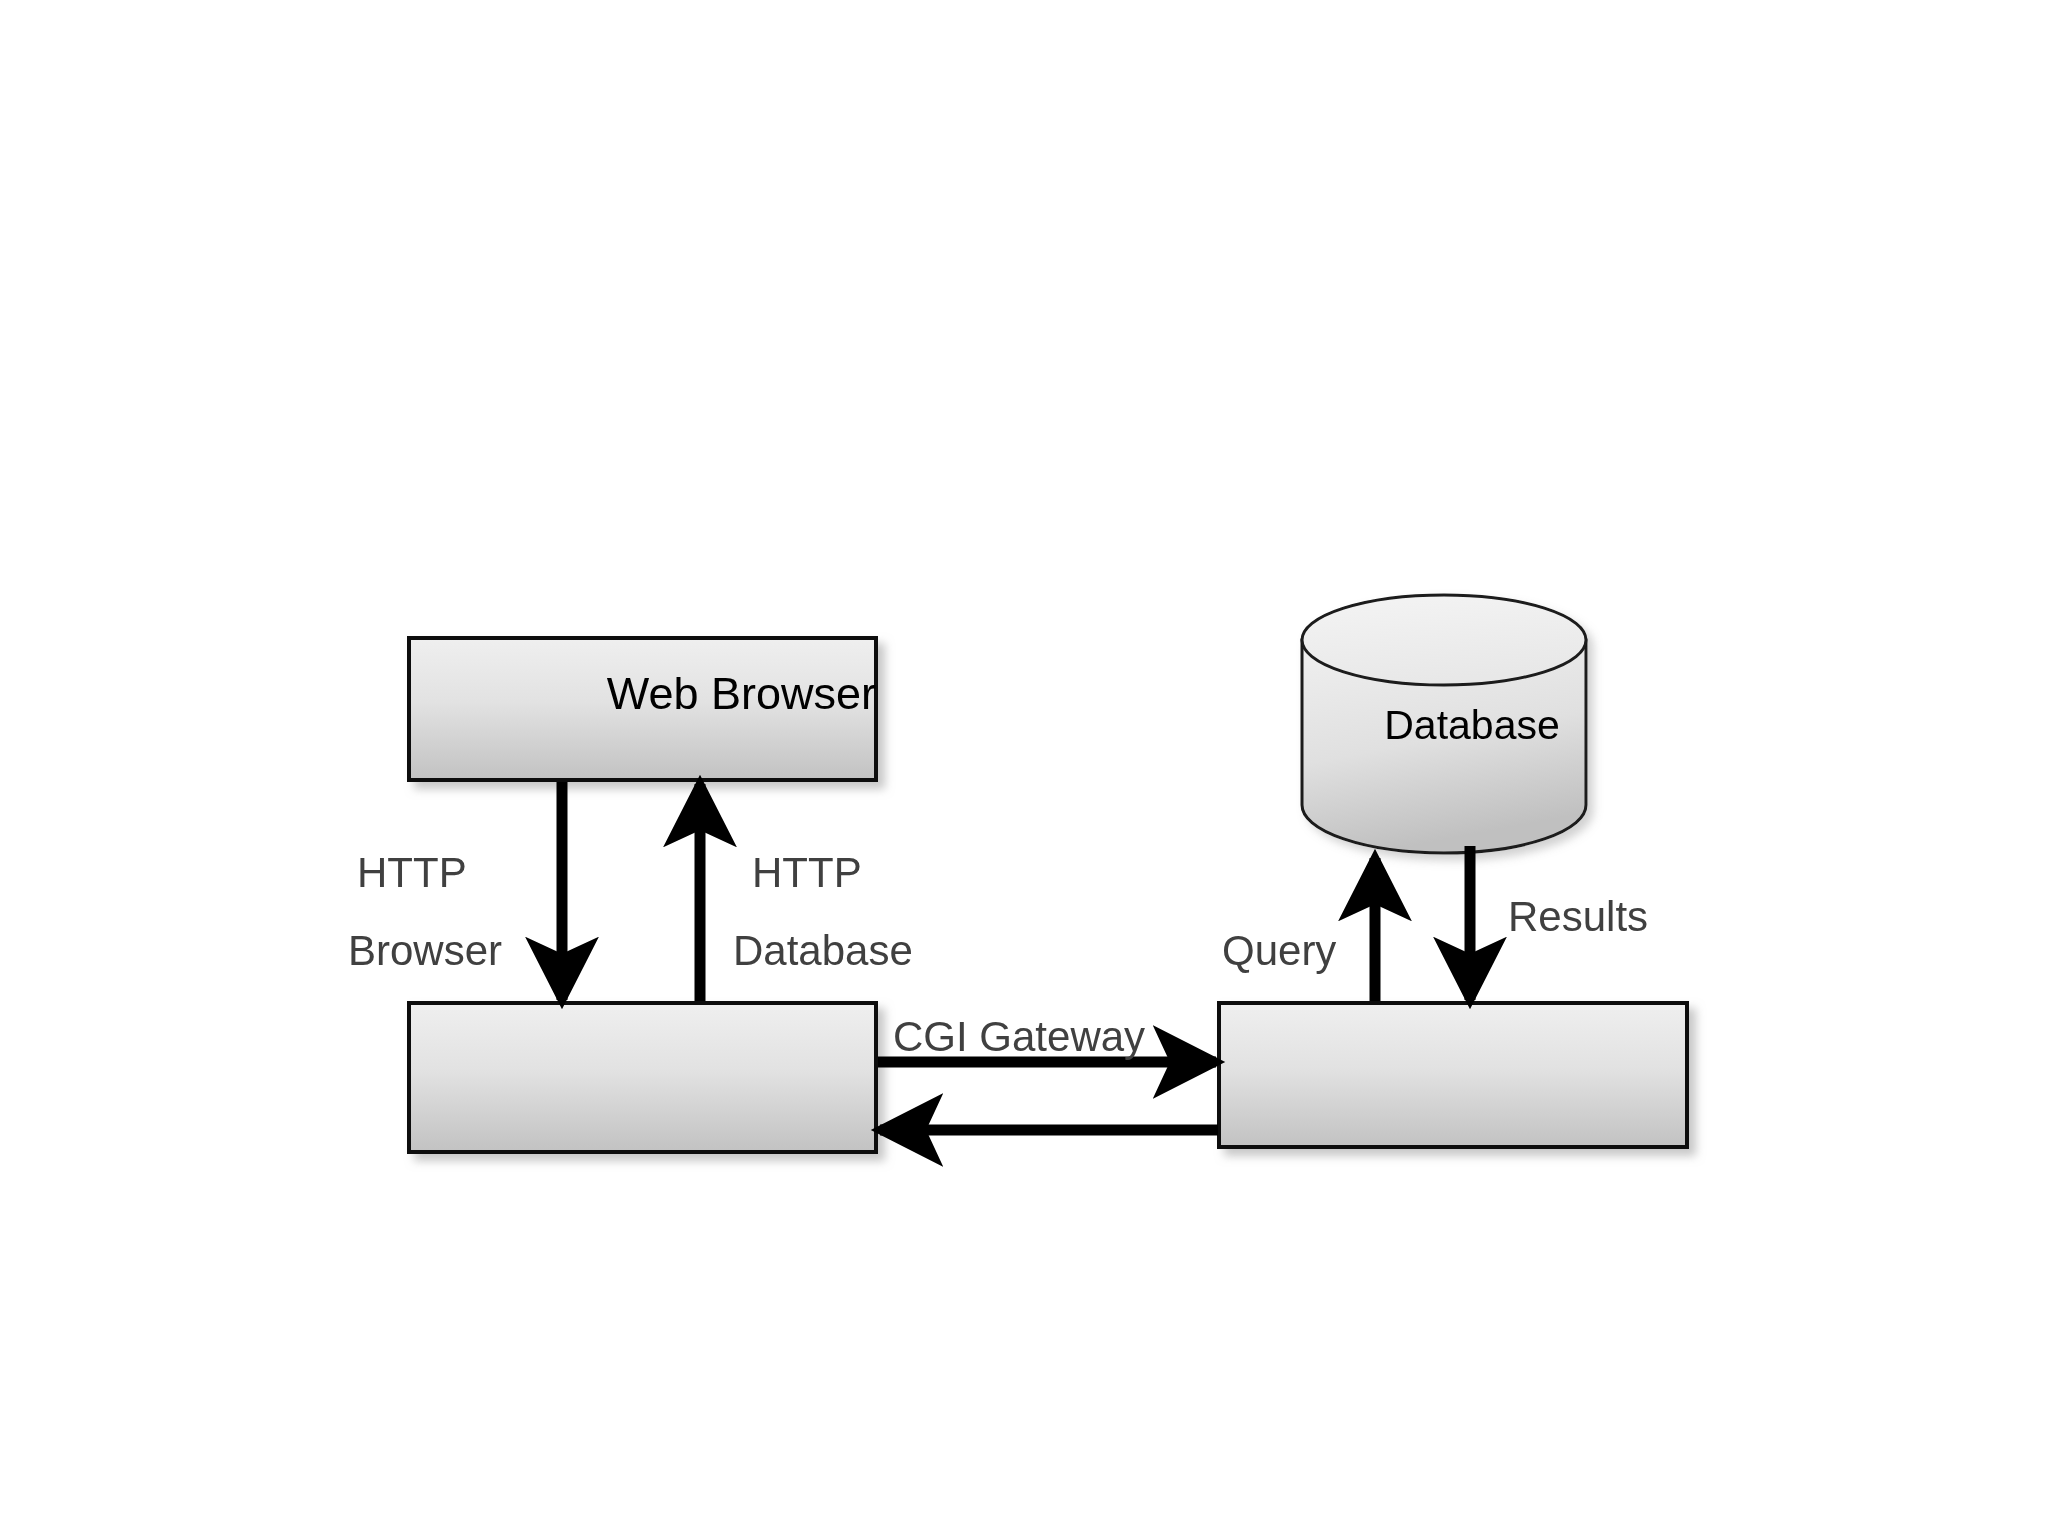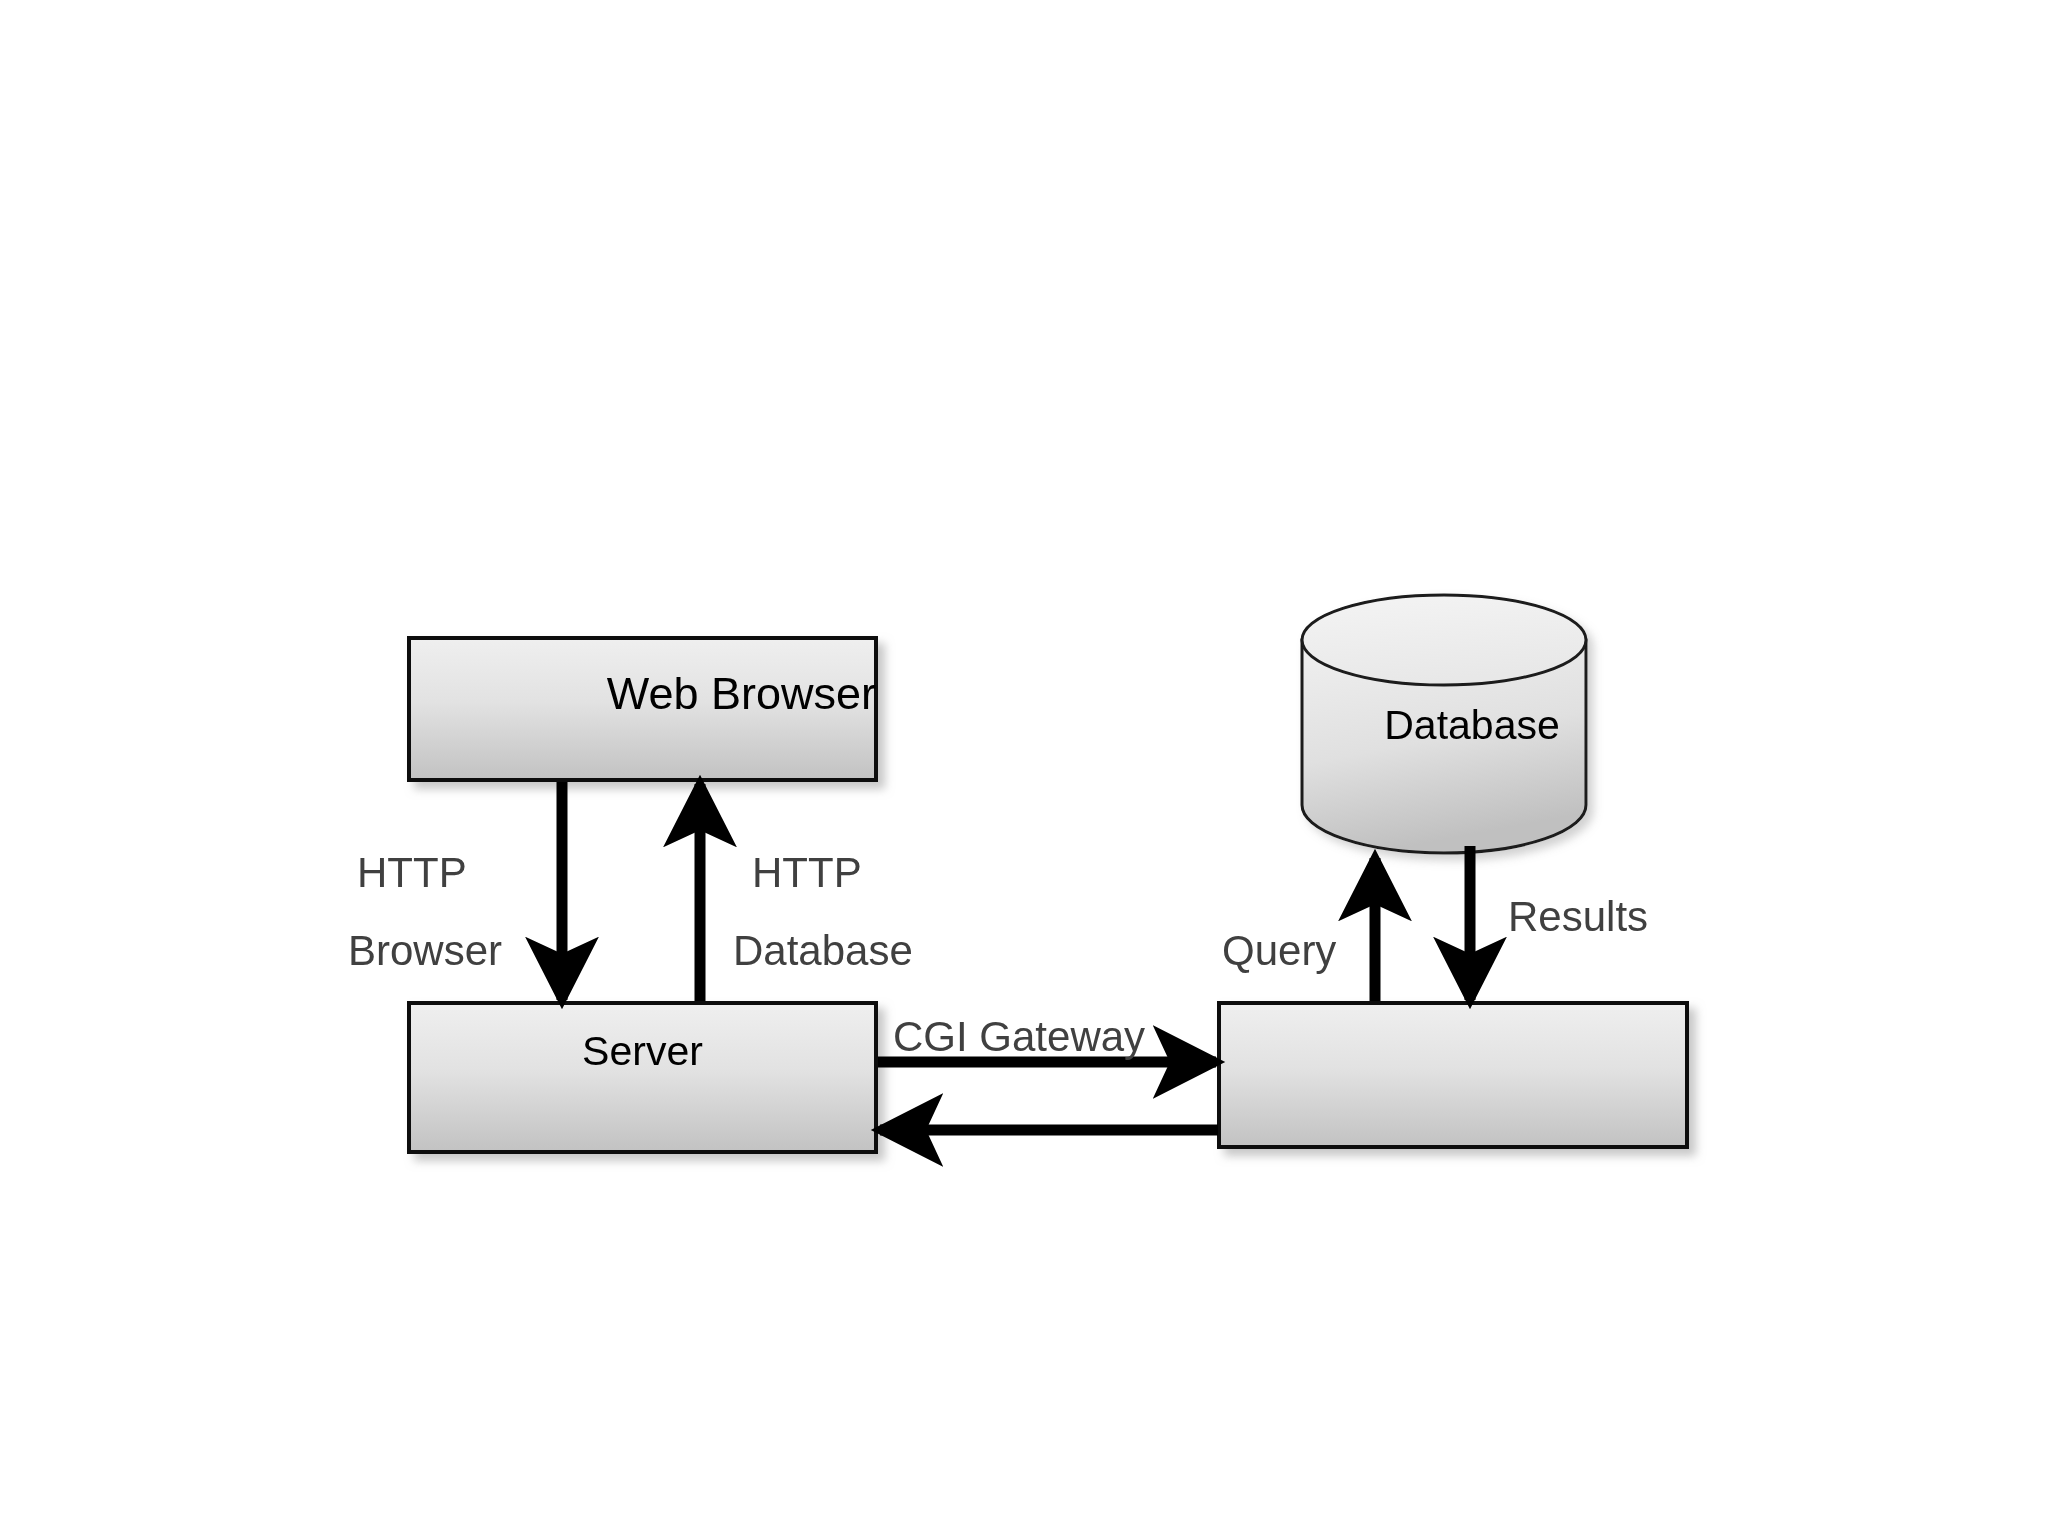--- a/index.html
+++ b/index.html
@@ -127,21 +127,20 @@
 
     <line x1="1218" y1="1130" x2="880" y2="1130" stroke="#000000" stroke-width="11" marker-end="url(#arrowEnd)"></line>
 
     <line x1="1375" y1="1001" x2="1375" y2="858" stroke="#000000" stroke-width="11" marker-end="url(#arrowEnd)"></line>
 
     <line x1="1470" y1="846" x2="1470" y2="1000" stroke="#000000" stroke-width="11" marker-end="url(#arrowEnd)"></line>
   </svg>
 
   <div class="node-label" id="lbl-web-browser">Web Browser</div>
 
-  <div class="node-label" id="lbl-server">Server</div>
 
 
   <div class="node-label" id="lbl-database">Database</div>
 
   <div class="edge-label" id="lbl-http-request-1">HTTP</div>
   <div class="edge-label" id="lbl-http-request-2">Browser</div>
 
   <div class="edge-label" id="lbl-http-response-1">HTTP</div>
   <div class="edge-label" id="lbl-http-response-2">Database</div>
 

